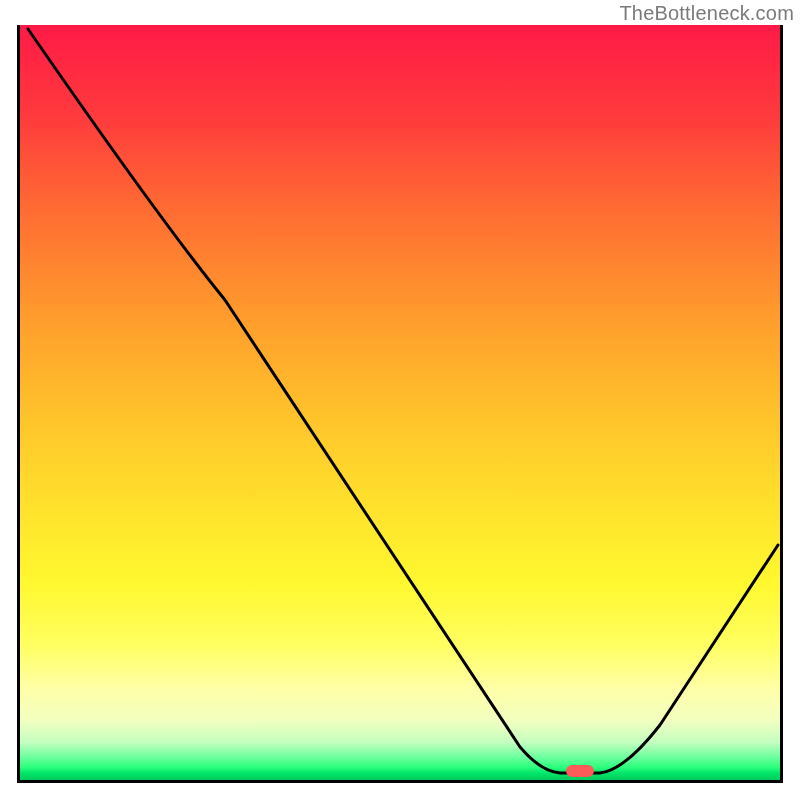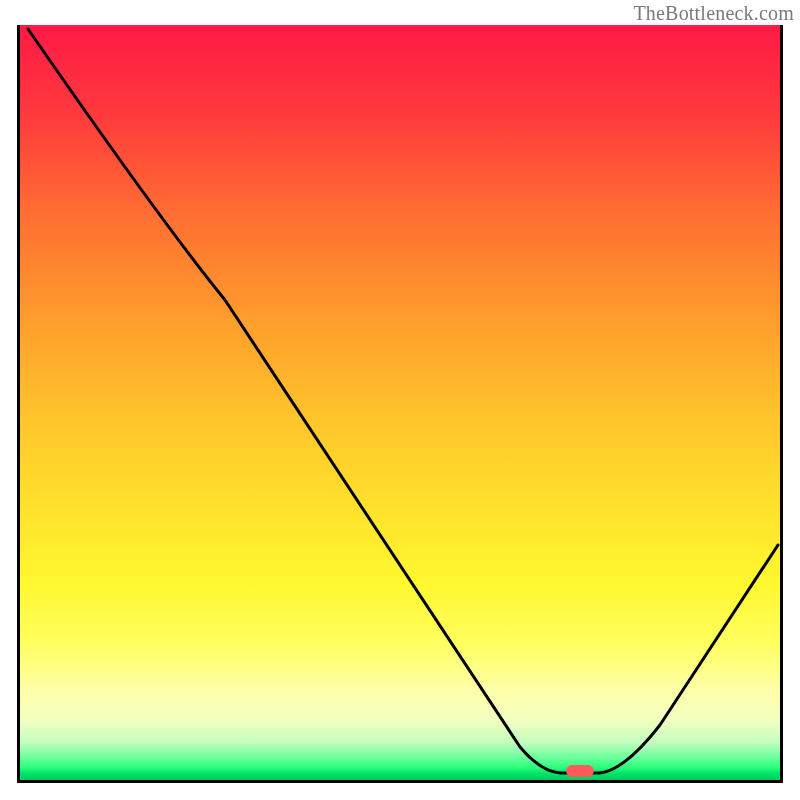--- a/index.html
+++ b/index.html
@@ -18,21 +18,20 @@
   }
   .watermark {
     position: absolute;
     top: 2px;
     right: 6px;
     color: #7a7a7a;
     font-size: 20px;
     letter-spacing: 0.2px;
     font-weight: 400;
     z-index: 50;
-    font-family: Liberation Serif, serif;
   }
   .plot-frame {
     position: absolute;
     left: 17px;
     top: 25px;
     width: 766px;
     height: 758px;
     border-left: 3px solid #000;
     border-right: 3px solid #000;
     border-bottom: 3px solid #000;

